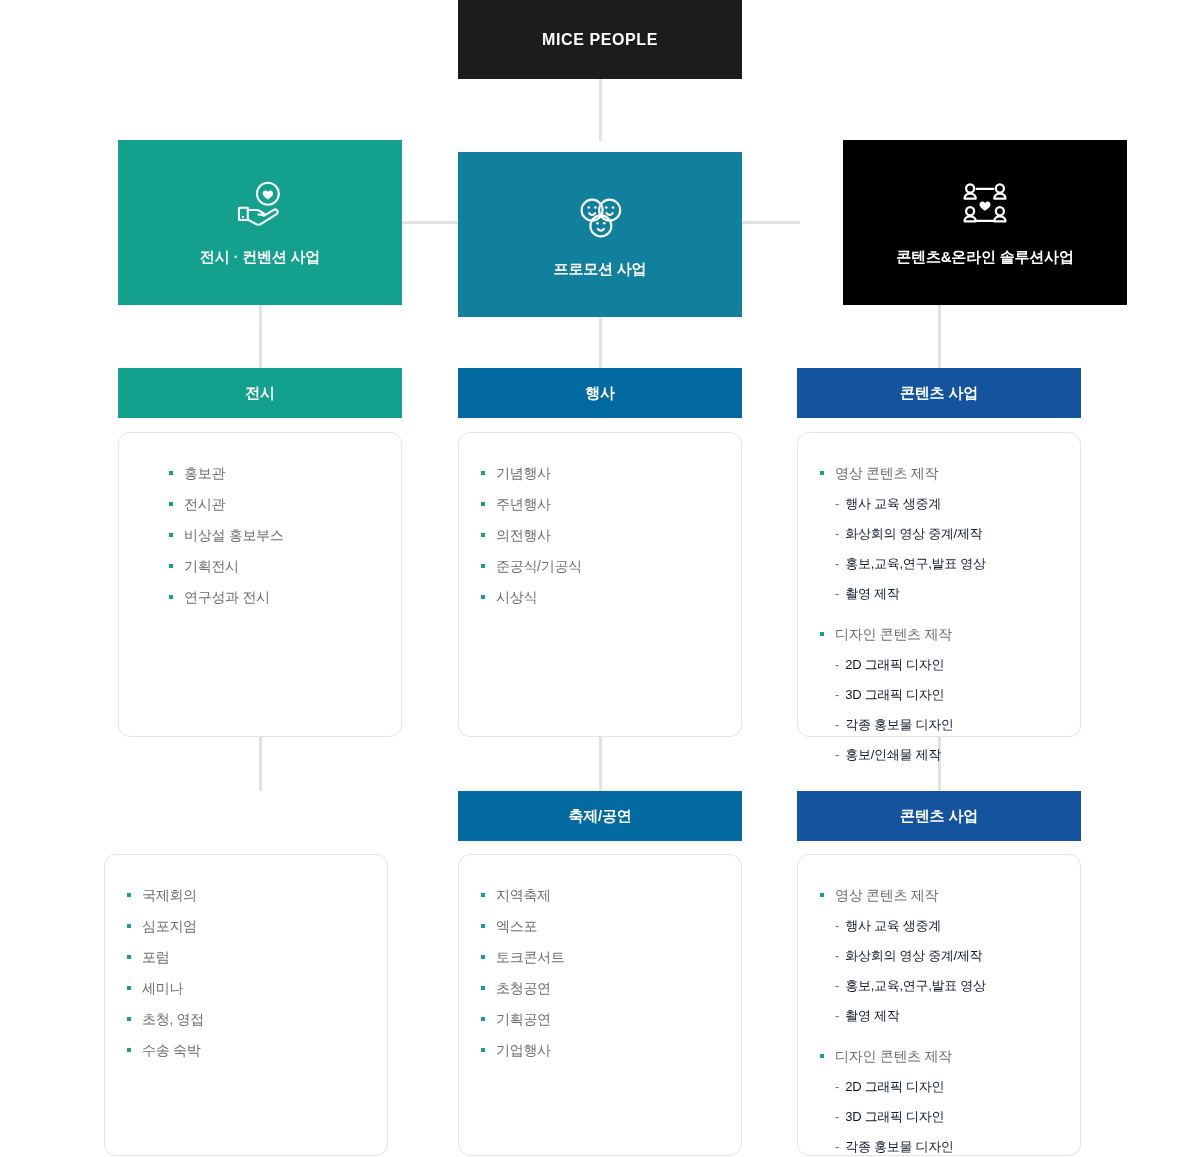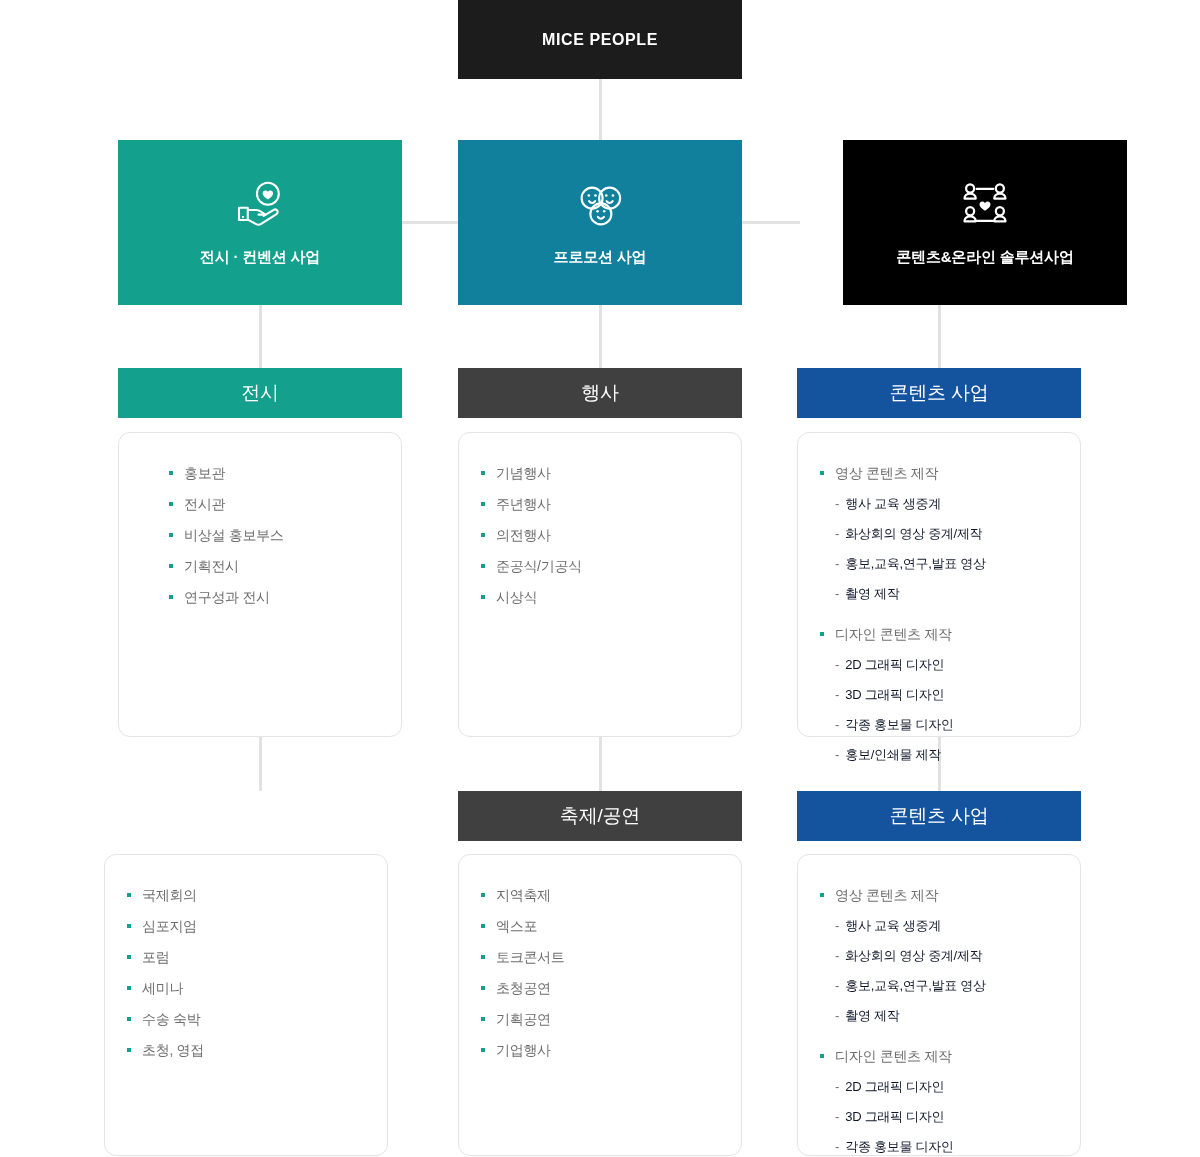--- a/index.html
+++ b/index.html
@@ -56,21 +56,21 @@
     position: absolute;
     top: 140px;
     width: 284px;
     height: 165px;
     display: flex;
     flex-direction: column;
     align-items: center;
     justify-content: center;
   }
   .cat-box.c1 { left: 118px;  background: #13a08c; }
-  .cat-box.c2 { left: 458px;  background: #10809c; }
+  .cat-box.c2 { left: 458px;  background: #10809c; margin-top: 12px; }
   .cat-box.c3 { left: 843px;  background: #000000; }
 
   .cat-icon {
     width: 56px;
     height: 56px;
     margin-bottom: 14px;
     display: block;
   }
   .cat-label {
     color: #ffffff;
@@ -84,26 +84,26 @@
   .sub-header {
     position: absolute;
     width: 284px;
     height: 50px;
     display: flex;
     align-items: center;
     justify-content: center;
   }
   .sub-header .sh-label {
     color: #ffffff;
-    font-size: 19px;
-    font-weight: normal;
+    font-size: 15px;
+    font-weight: bold;
     letter-spacing: -0.2px;
   }
   .sub-header.g1 { background: #13a08c; }
-  .sub-header.g2 { background: #404040; }
+  .sub-header.g2 { background: #0369a1; }
   .sub-header.g3 { background: #14549f; }
 
   
   .panel {
     position: absolute;
     width: 284px;
     border: 1px solid #e4e4e4;
     border-radius: 12px;
     background: #ffffff;
     padding: 28px 0 20px 0;
@@ -345,26 +345,26 @@
         <li class="item">
           <span class="bullet"></span>
           <span class="item-text">포럼</span>
         </li>
         <li class="item">
           <span class="bullet"></span>
           <span class="item-text">세미나</span>
         </li>
         <li class="item">
           <span class="bullet"></span>
+          <span class="item-text">초청, 영접</span>
+        </li>
+        <li class="item">
+          <span class="bullet"></span>
           <span class="item-text">수송 숙박</span>
         </li>
-        <li class="item">
-          <span class="bullet"></span>
-          <span class="item-text">초청, 영접</span>
-        </li>
       </ul>
   </div>
   <div class="panel" style="left:458px; top:854px; height:302px;">
     <ul class="item-list">
         <li class="item">
           <span class="bullet"></span>
           <span class="item-text">지역축제</span>
         </li>
         <li class="item">
           <span class="bullet"></span>

